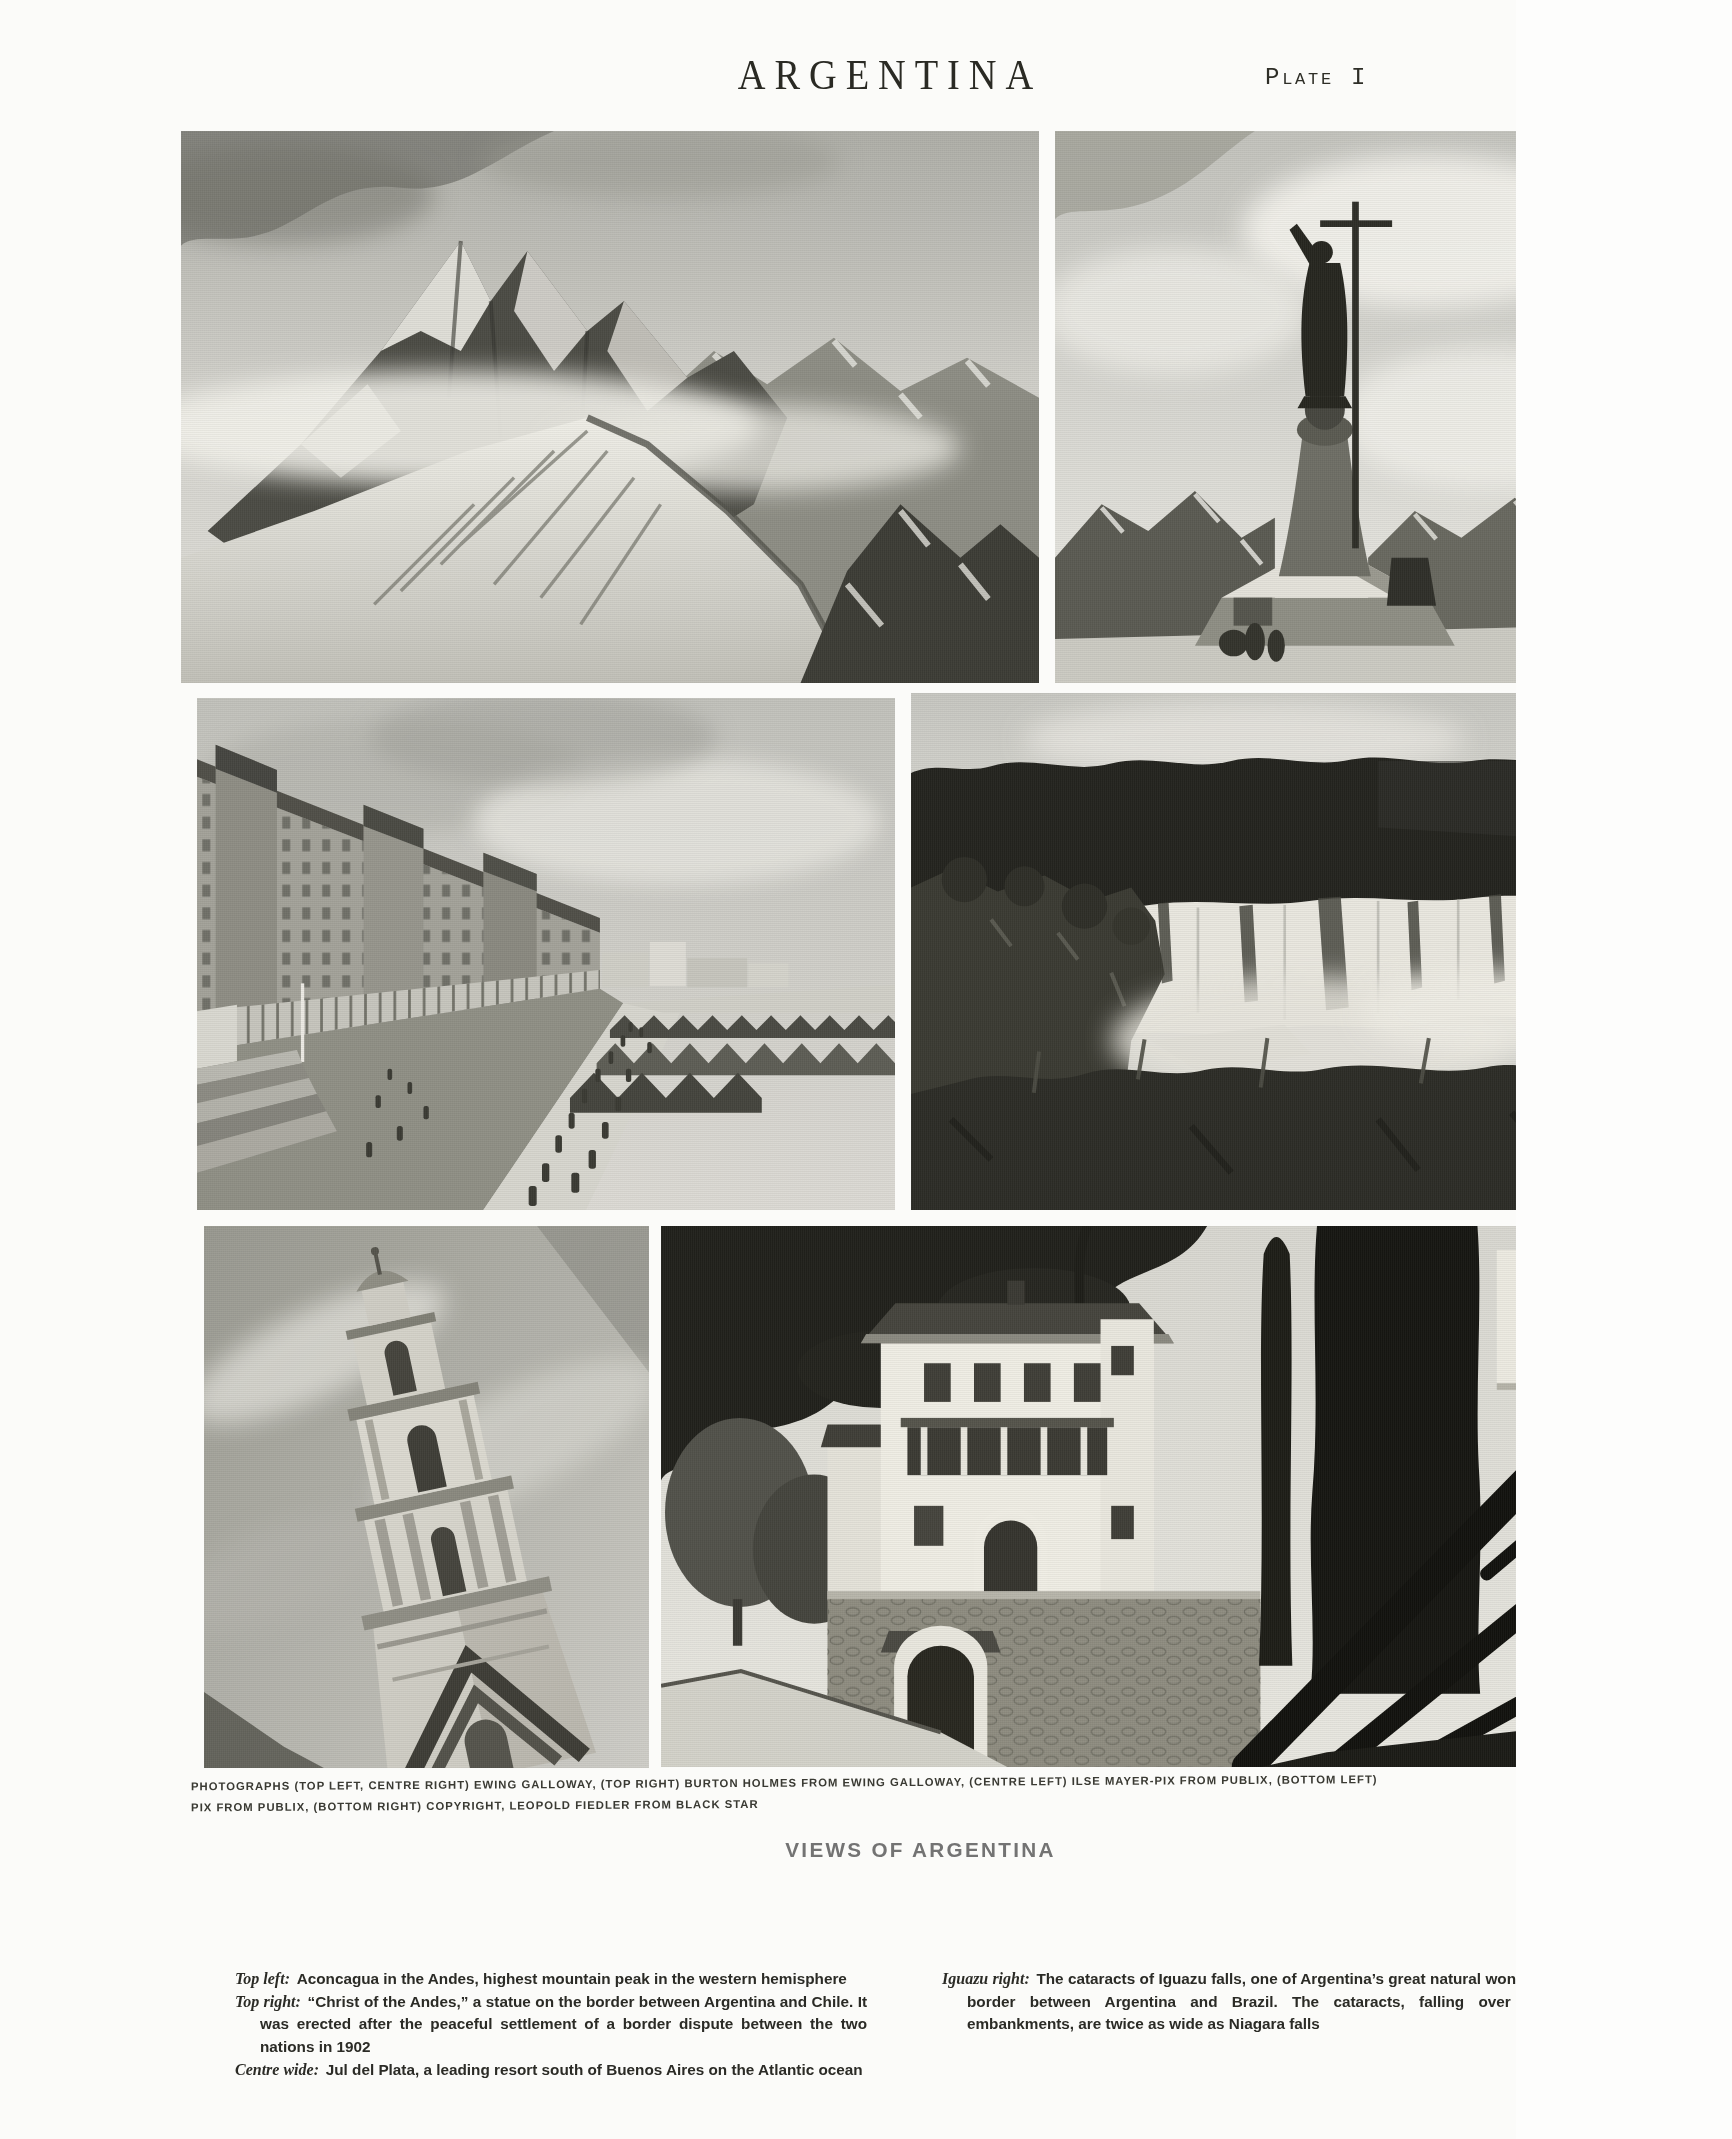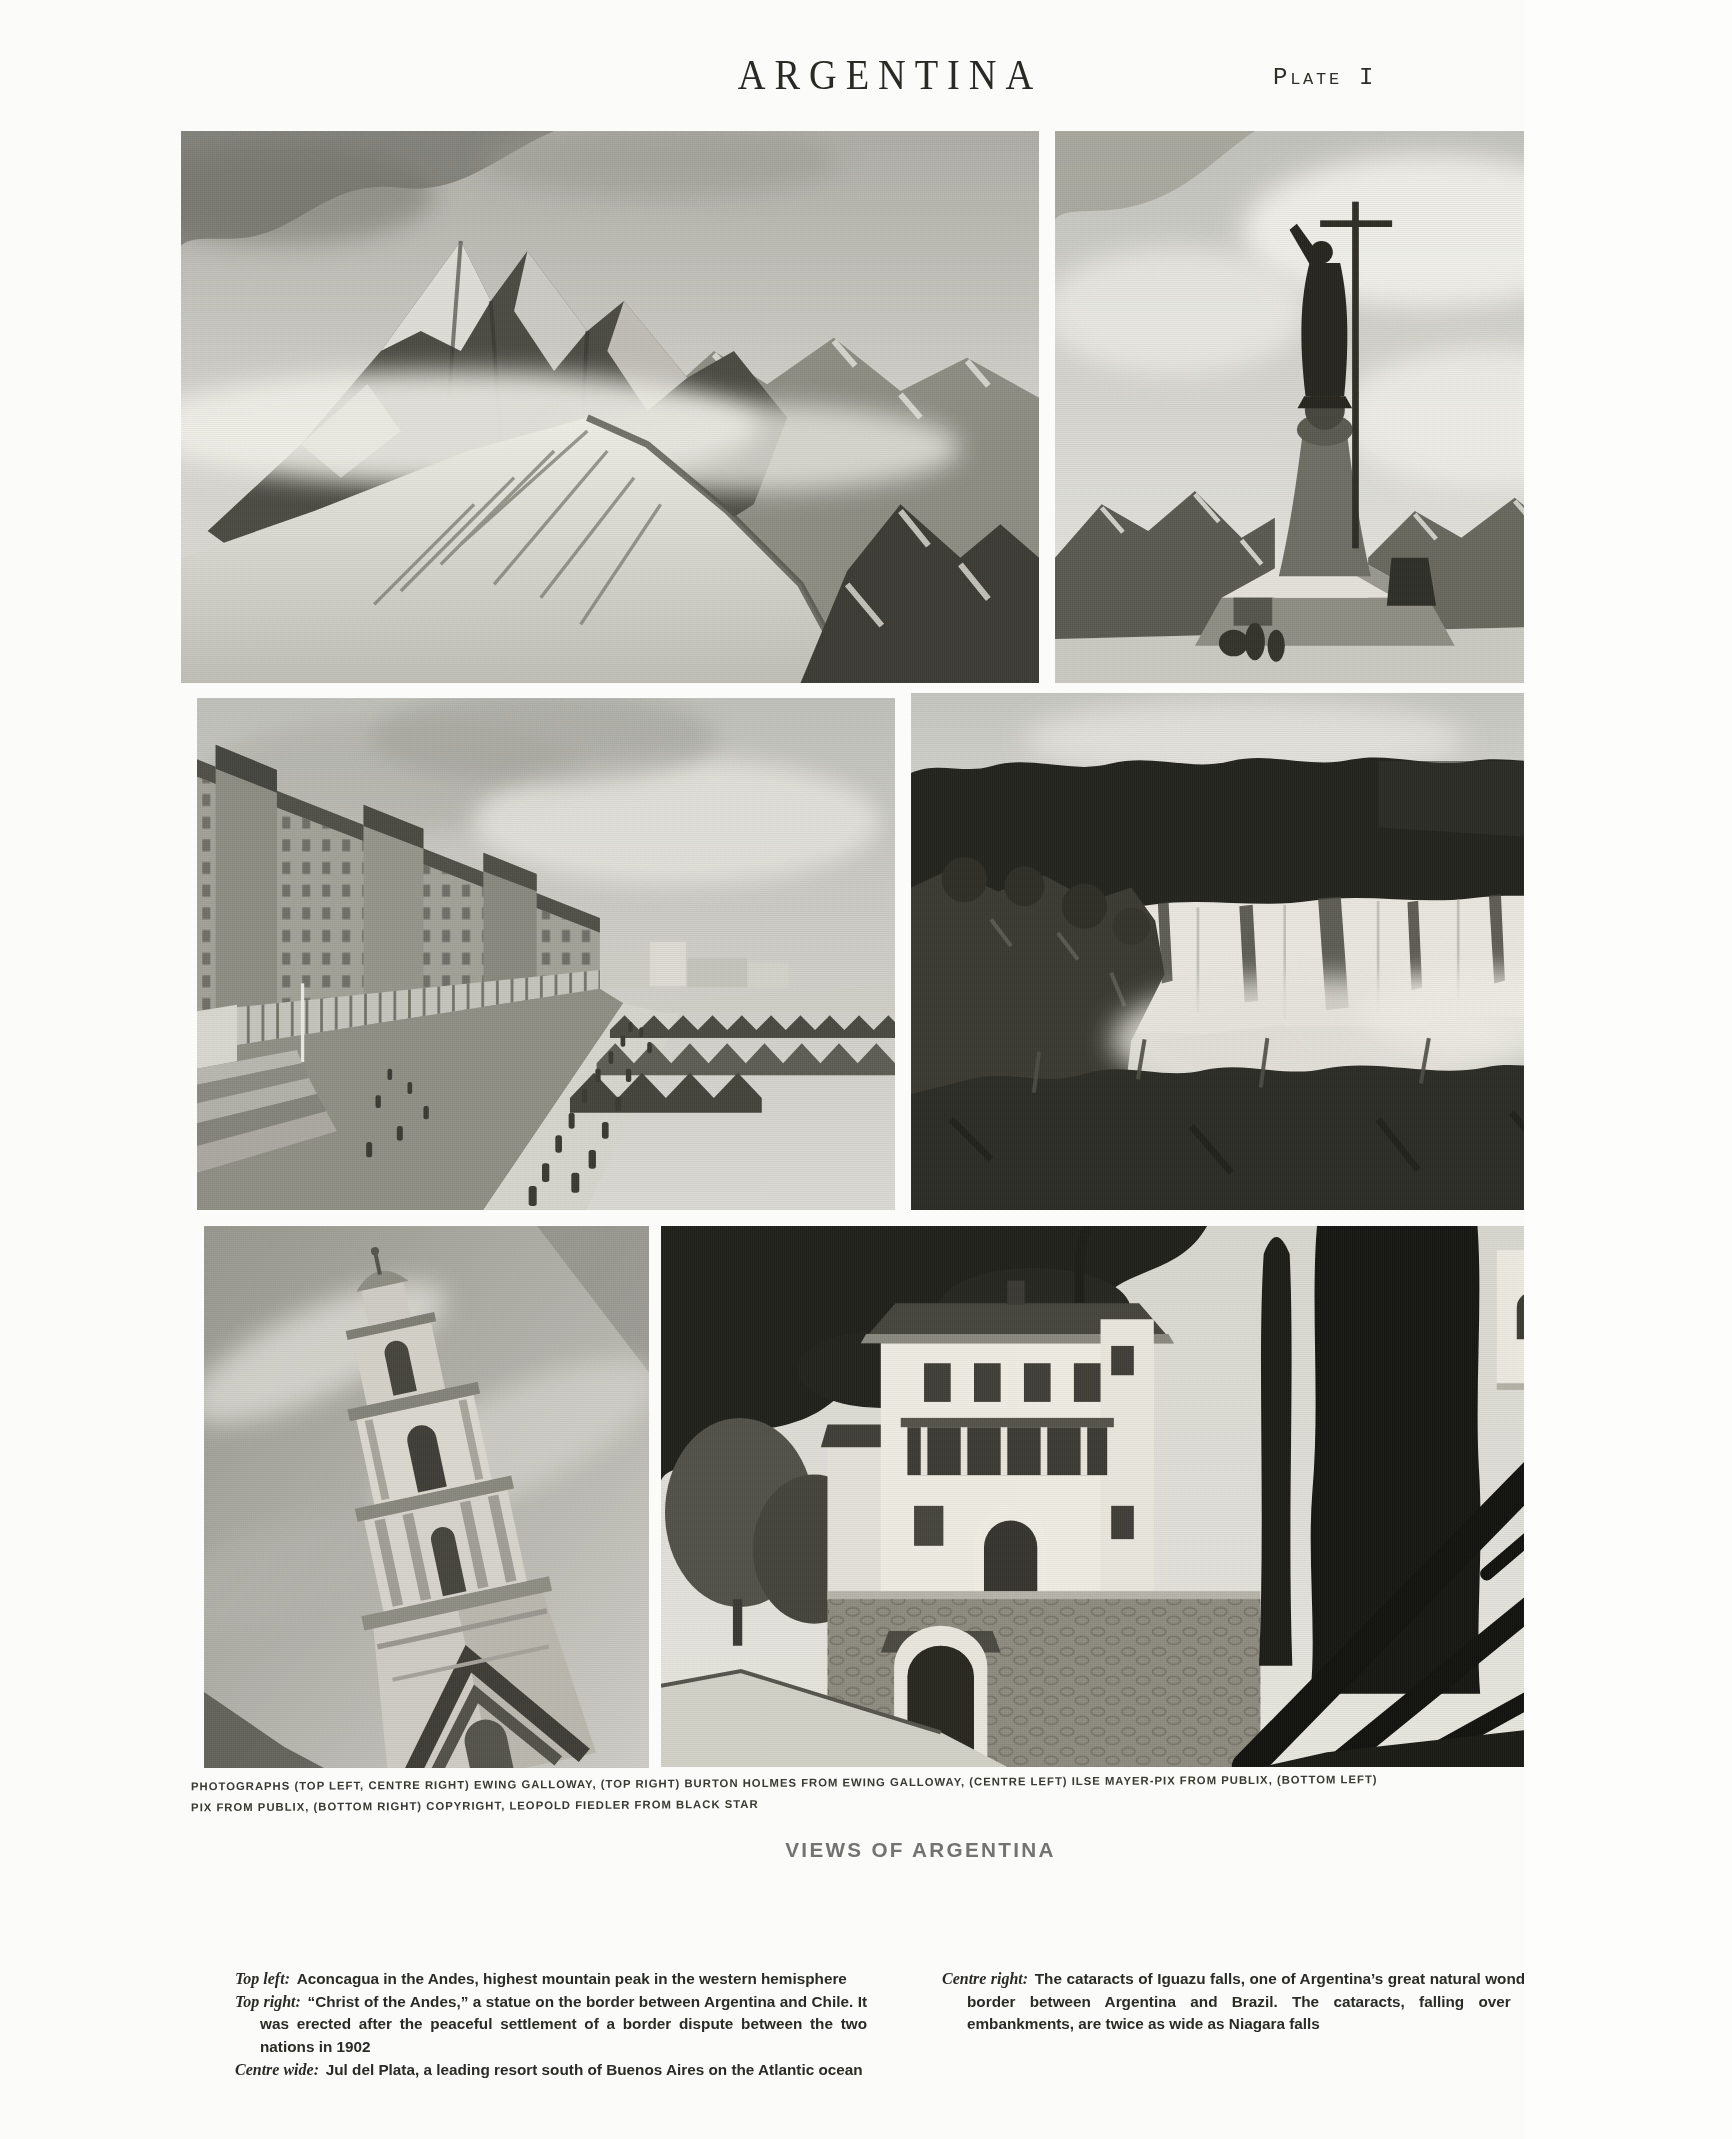--- a/index.html
+++ b/index.html
@@ -1,17 +1,17 @@
 <!DOCTYPE html>
 <html style="font-size:10.7px"><head>
 <meta charset="utf-8">
 <style>
   html,body{margin:0;padding:0;background:#fdfdfc;}
   .page{position:relative;width:1516px;height:2140px;background:#fbfbf9;
-        font-family:"Liberation Sans",sans-serif;color:#26261f;overflow:hidden;padding-left:8px;}
+        font-family:"Liberation Sans",sans-serif;color:#26261f;overflow:hidden;}
   
   .title{position:absolute;top:51px;left:164px;width:1452px;margin:0;text-align:center;
          font-family:"Liberation Serif",serif;font-weight:400;font-size:40px;
          letter-spacing:9.3px;color:#2a2a24;transform:scale(.96,1.06);}
   .plate{position:absolute;top:64px;right:148px;font-family:Liberation Mono, monospace;
          font-variant:small-caps;font-size:24px;letter-spacing:2.7px;color:#2e2e27;}
   
   figure.photo{position:absolute;margin:0;overflow:hidden;background:#cfcfc9;}
   figure.photo svg{display:block;width:100%;height:100%;}
   figure.photo::after{content:"";position:absolute;inset:0;pointer-events:none;
@@ -457,17 +457,17 @@
   </div>
 
   <h2 class="section-heading">VIEWS OF ARGENTINA</h2>
 
   <div class="col col-left">
     <p class="caption"><span class="cap-label">Top left:</span><span>Aconcagua in the Andes, highest mountain peak in the western hemisphere</span></p>
     <p class="caption"><span class="cap-label">Top right:</span><span>“Christ of the Andes,” a statue on the border between Argentina and Chile.  It was erected after the peaceful settlement of a border dispute between the two nations in 1902</span></p>
     <p class="caption"><span class="cap-label">Centre wide:</span><span>Jul del Plata, a leading resort south of Buenos Aires on the Atlantic ocean</span></p>
   </div>
   <div class="col col-right">
-    <p class="caption"><span class="cap-label">Centre right:</span><span>The cataracts of Iguazu falls, one of Argentina’s great natural wonders, on the border between Argentina and Brazil.  The cataracts, falling over two great embankments, are twice as wide as Niagara falls</span></p>
+    <p class="caption"><span class="cap-label">Iguazu right:</span><span>The cataracts of Iguazu falls, one of Argentina’s great natural wonders, on the border between Argentina and Brazil.  The cataracts, falling over two great embankments, are twice as wide as Niagara falls</span></p>
   </div>
 
 </div>
 
 
 </body></html>

